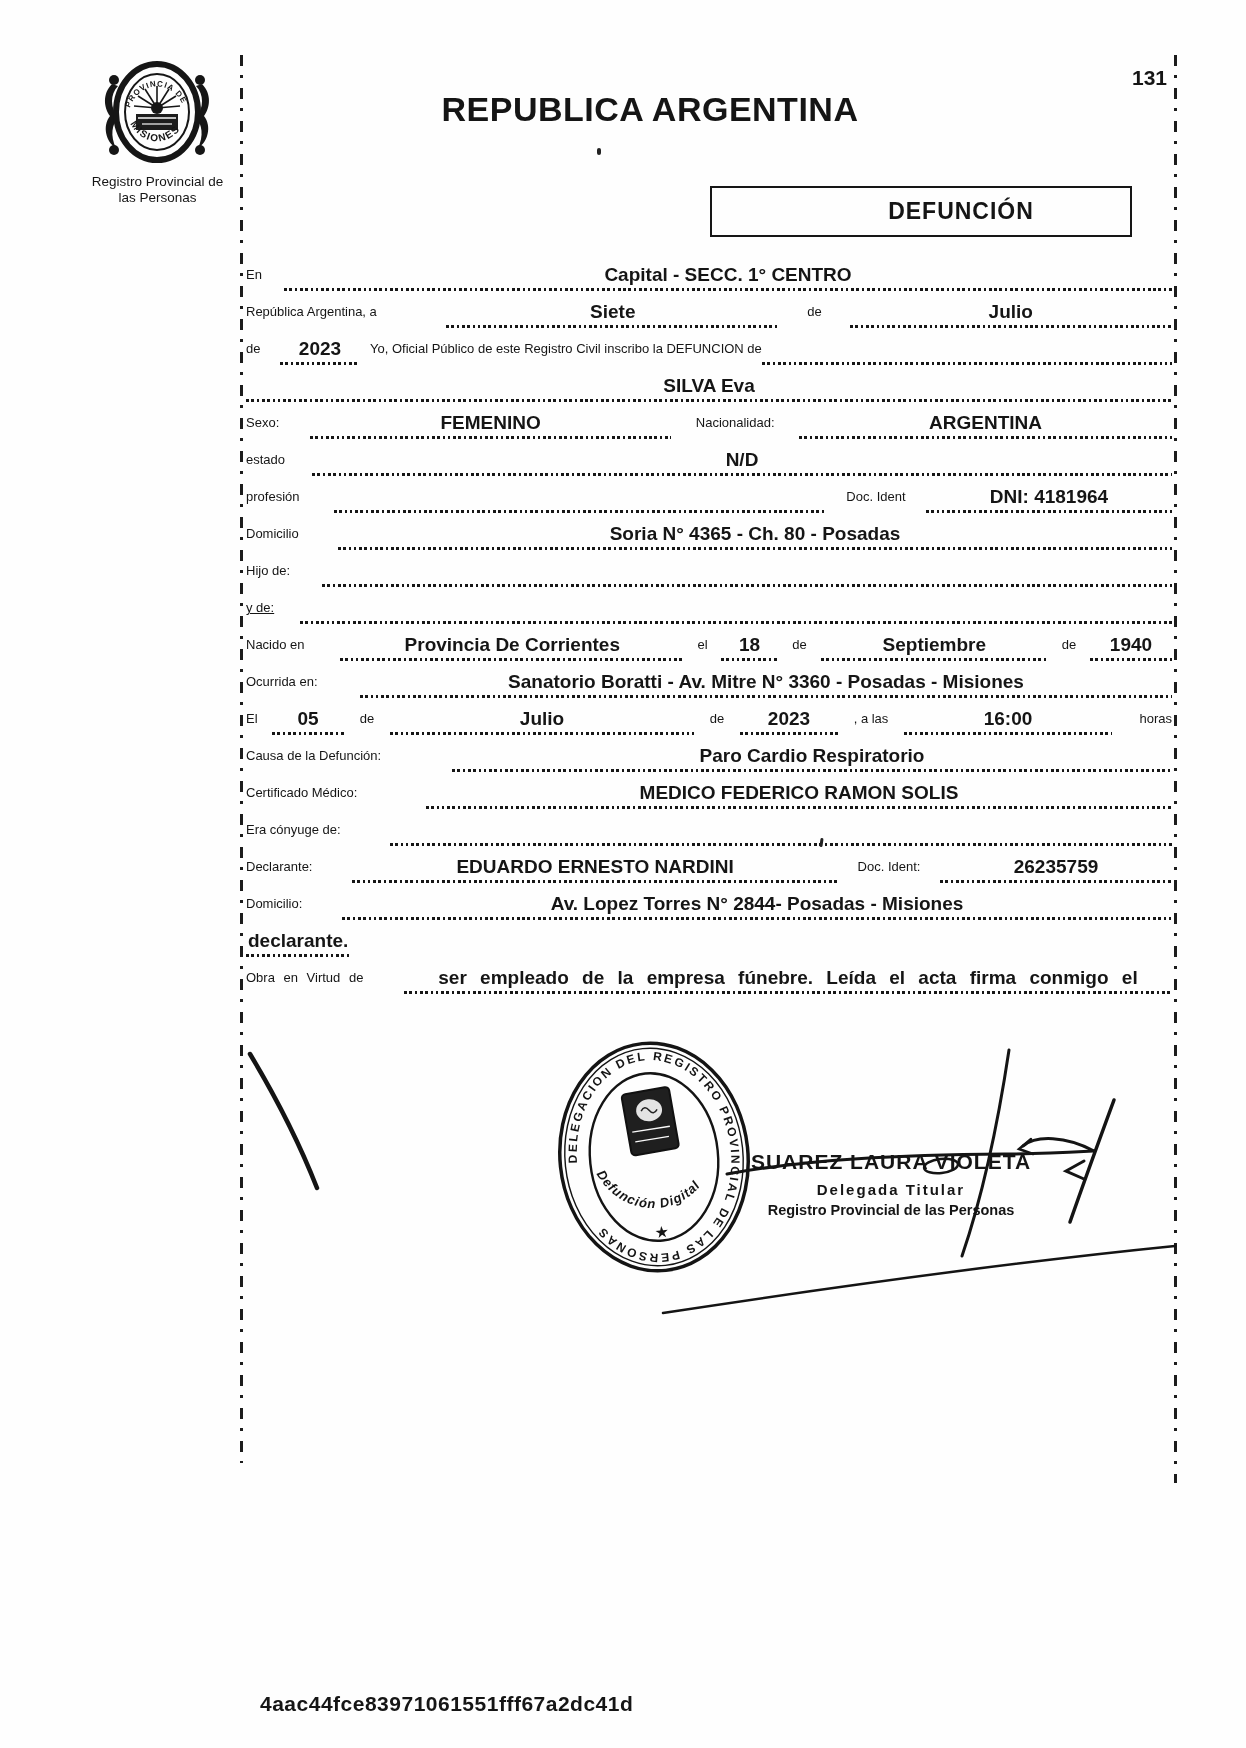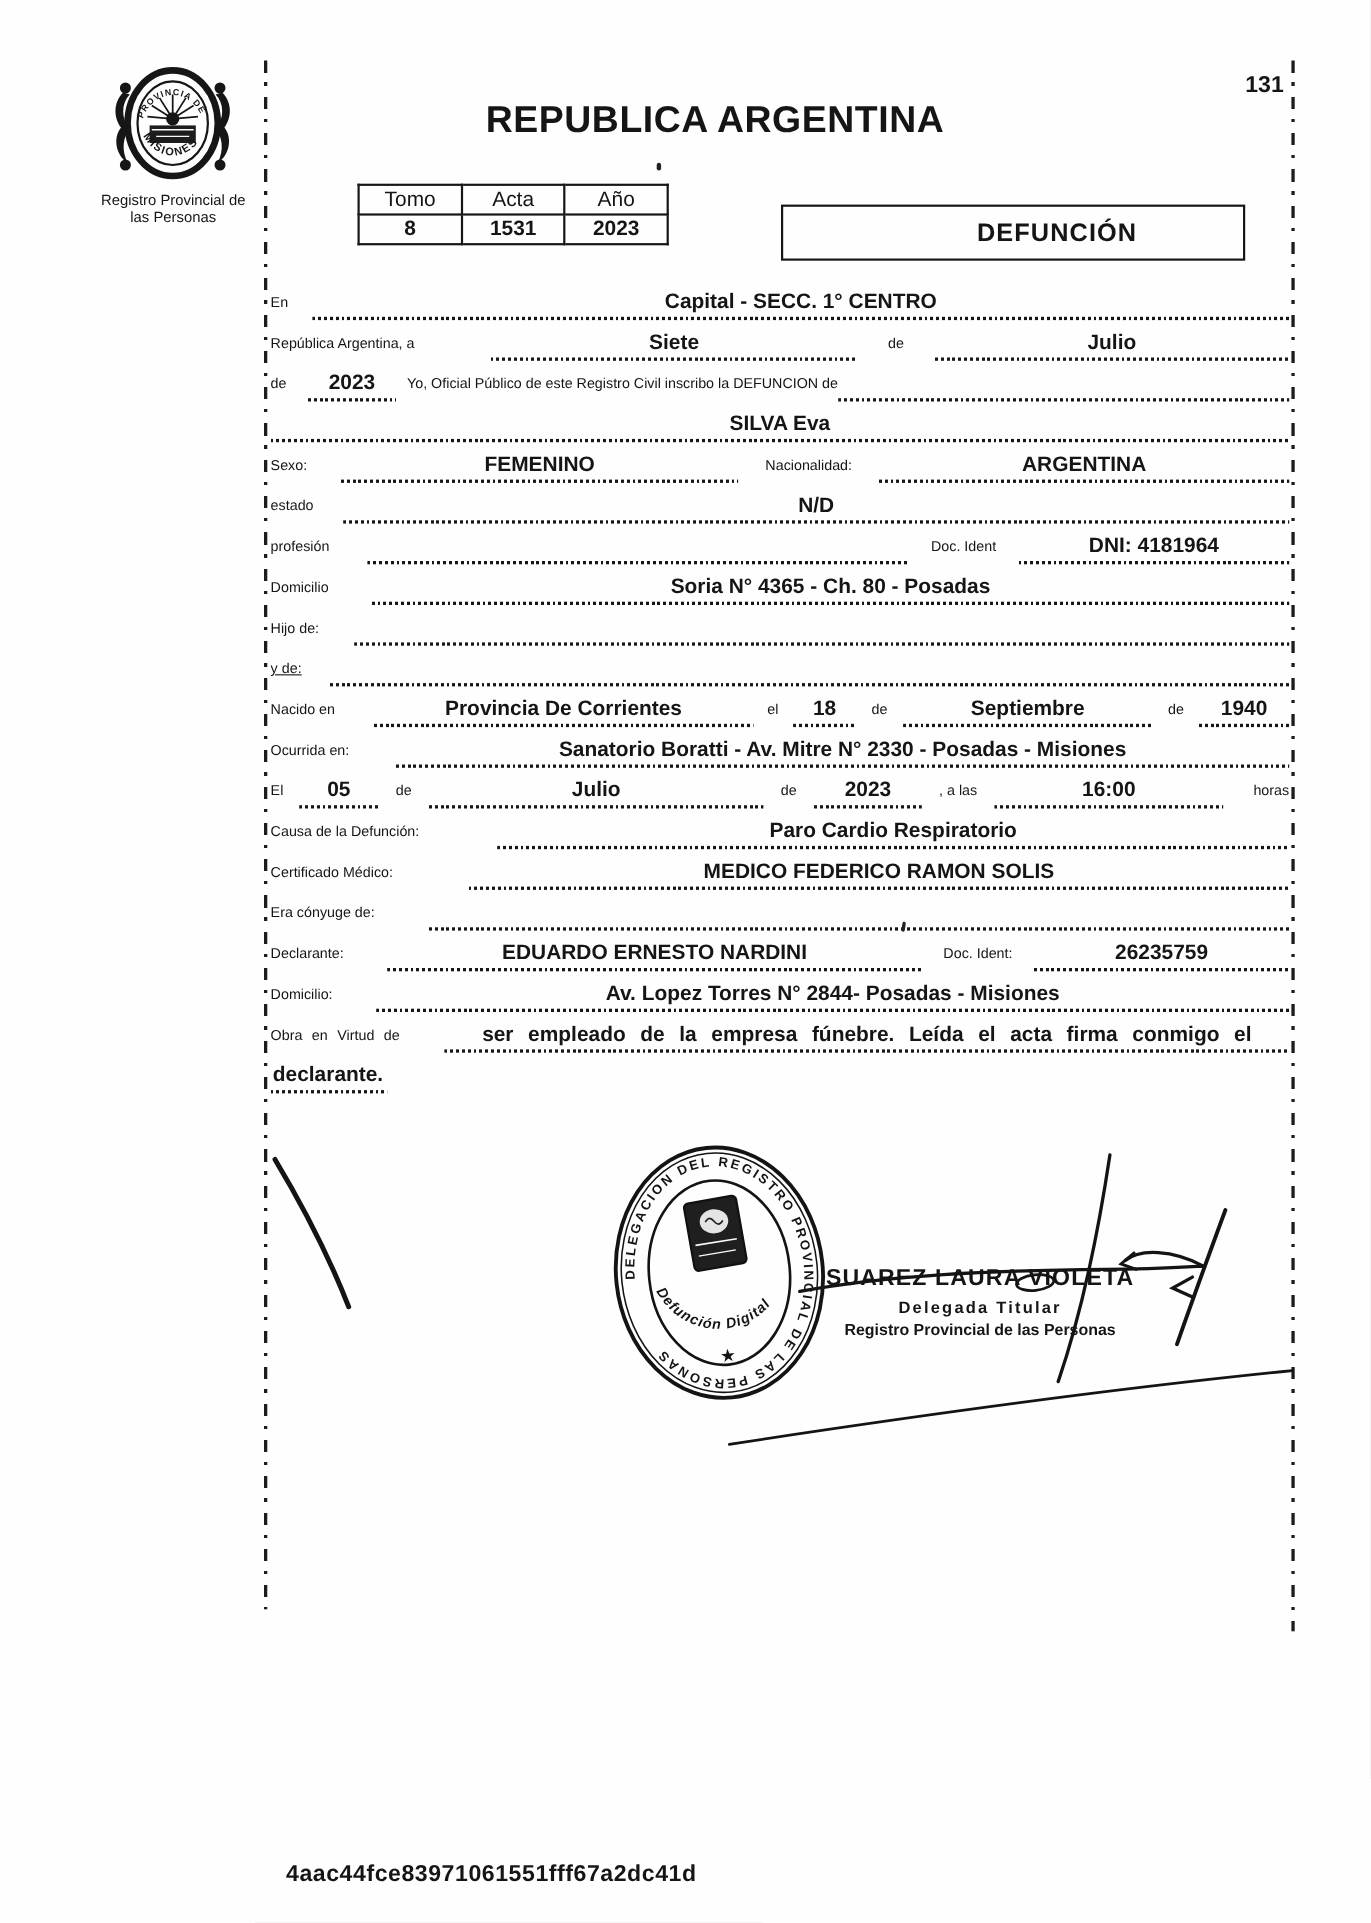--- a/index.html
+++ b/index.html
@@ -92,34 +92,20 @@
     <div>las Personas</div>
   </div>
 
   <div class="abs vdash" style="left:240px;top:55px;height:1408px"></div>
   <div class="abs vdash" style="left:1174px;top:55px;height:1428px"></div>
 
   <div class="abs pagenum">131</div>
   <div class="abs title">REPUBLICA ARGENTINA</div>
   <div class="speck" style="left:597px;top:148px;width:4px;height:7px"></div>
 
-  <table class="acta">
-    <tbody>
-        <tr class="hdrs">
-      <td>Tomo</td>
-      <td>Acta</td>
-      <td>Año</td>
-    </tr>
-    <tr class="vals">
-      <td>8</td>
-      <td>1531</td>
-      <td>2023</td>
-    </tr>
-  </tbody>
-    </table>
 
   <div class="abs defbox">
     <span>DEFUNCIÓN</span>
   </div>
 
   <div class="form">
       <div class="frow">
         <span class="lbl" style="flex: 0 0 38px;">En</span>
         <span class="val dotted" style="flex: 1 1 0%; margin-top: 44px;">Capital - SECC. 1° CENTRO</span>
       </div>
@@ -171,21 +157,21 @@
         <span class="val dotted" style="flex: 2.5 1 0%;">Provincia De Corrientes</span>
         <span class="lbl" style="flex: 0 0 36px; text-align: center;">el</span>
         <span class="val dotted" style="flex: 0 0 58px;">18</span>
         <span class="lbl" style="flex: 0 0 42px; text-align: center;">de</span>
         <span class="val dotted" style="flex: 1.65 1 0%;">Septiembre</span>
         <span class="lbl" style="flex: 0 0 42px; text-align: center;">de</span>
         <span class="val dotted" style="flex: 0 0 82px;">1940</span>
       </div>
       <div class="frow">
         <span class="lbl" style="flex: 0 0 114px;">Ocurrida en:</span>
-        <span class="val dotted" style="flex: 1 1 0%;">Sanatorio Boratti - Av. Mitre N° 2330 - Posadas - Misiones</span>
+        <span class="val dotted" style="flex: 1 1 0%;">Sanatorio Boratti - Av. Mitre N° 3360 - Posadas - Misiones</span>
       </div>
       <div class="frow">
         <span class="lbl" style="flex: 0 0 26px;">El</span>
         <span class="val dotted" style="flex: 0 0 72px;">05</span>
         <span class="lbl" style="flex: 0 0 46px; text-align: center;">de</span>
         <span class="val dotted" style="flex: 1.9 1 0%;">Julio</span>
         <span class="lbl" style="flex: 0 0 46px; text-align: center;">de</span>
         <span class="val dotted" style="flex: 0 0 98px;">2023</span>
         <span class="lbl" style="flex: 0 0 66px; text-align: center;">, a las</span>
         <span class="val dotted" style="flex: 1.3 1 0%;">16:00</span>
@@ -207,26 +193,26 @@
         <span class="lbl" style="flex: 0 0 106px;">Declarante:</span>
         <span class="val dotted" style="flex: 2.2 1 0%;">EDUARDO ERNESTO NARDINI</span>
         <span class="lbl" style="flex: 0 0 102px; text-align: center;">Doc. Ident:</span>
         <span class="val dotted" style="flex: 1.05 1 0%;">26235759</span>
       </div>
       <div class="frow">
         <span class="lbl" style="flex: 0 0 96px;">Domicilio:</span>
         <span class="val dotted" style="flex: 1 1 0%;">Av. Lopez Torres N° 2844- Posadas - Misiones</span>
       </div>
       <div class="frow">
+        <span class="val valleft dotted" style="flex: 0 0 106px;">declarante.</span>
+        <span class="gap" style="flex: 1 1 0%;"></span>
+      </div>
+      <div class="frow">
         <span class="lbl" style="flex: 0 0 158px; word-spacing: 5px;">Obra en Virtud de</span>
         <span class="val dotted" style="flex: 1 1 0%; word-spacing: 8px;">ser empleado de la empresa fúnebre. Leída el acta firma conmigo el</span>
-      </div>
-      <div class="frow">
-        <span class="val valleft dotted" style="flex: 0 0 106px;">declarante.</span>
-        <span class="gap" style="flex: 1 1 0%;"></span>
       </div>
     </div>
 
   <div class="speck" style="left:820px;top:838px;width:3px;height:9px;transform:rotate(8deg)"></div>
 
   <svg class="abs" style="left:543px;top:1026px" width="222" height="262" viewBox="0 0 222 262">
     <g transform="rotate(-6 111 131)">
       <ellipse cx="111" cy="131" rx="94" ry="114" fill="none" stroke="#141414" stroke-width="3.5"></ellipse>
       <ellipse cx="111" cy="131" rx="89" ry="109" fill="none" stroke="#141414" stroke-width="1.4"></ellipse>
       <ellipse cx="111" cy="131" rx="64" ry="84" fill="none" stroke="#141414" stroke-width="2.4"></ellipse>

